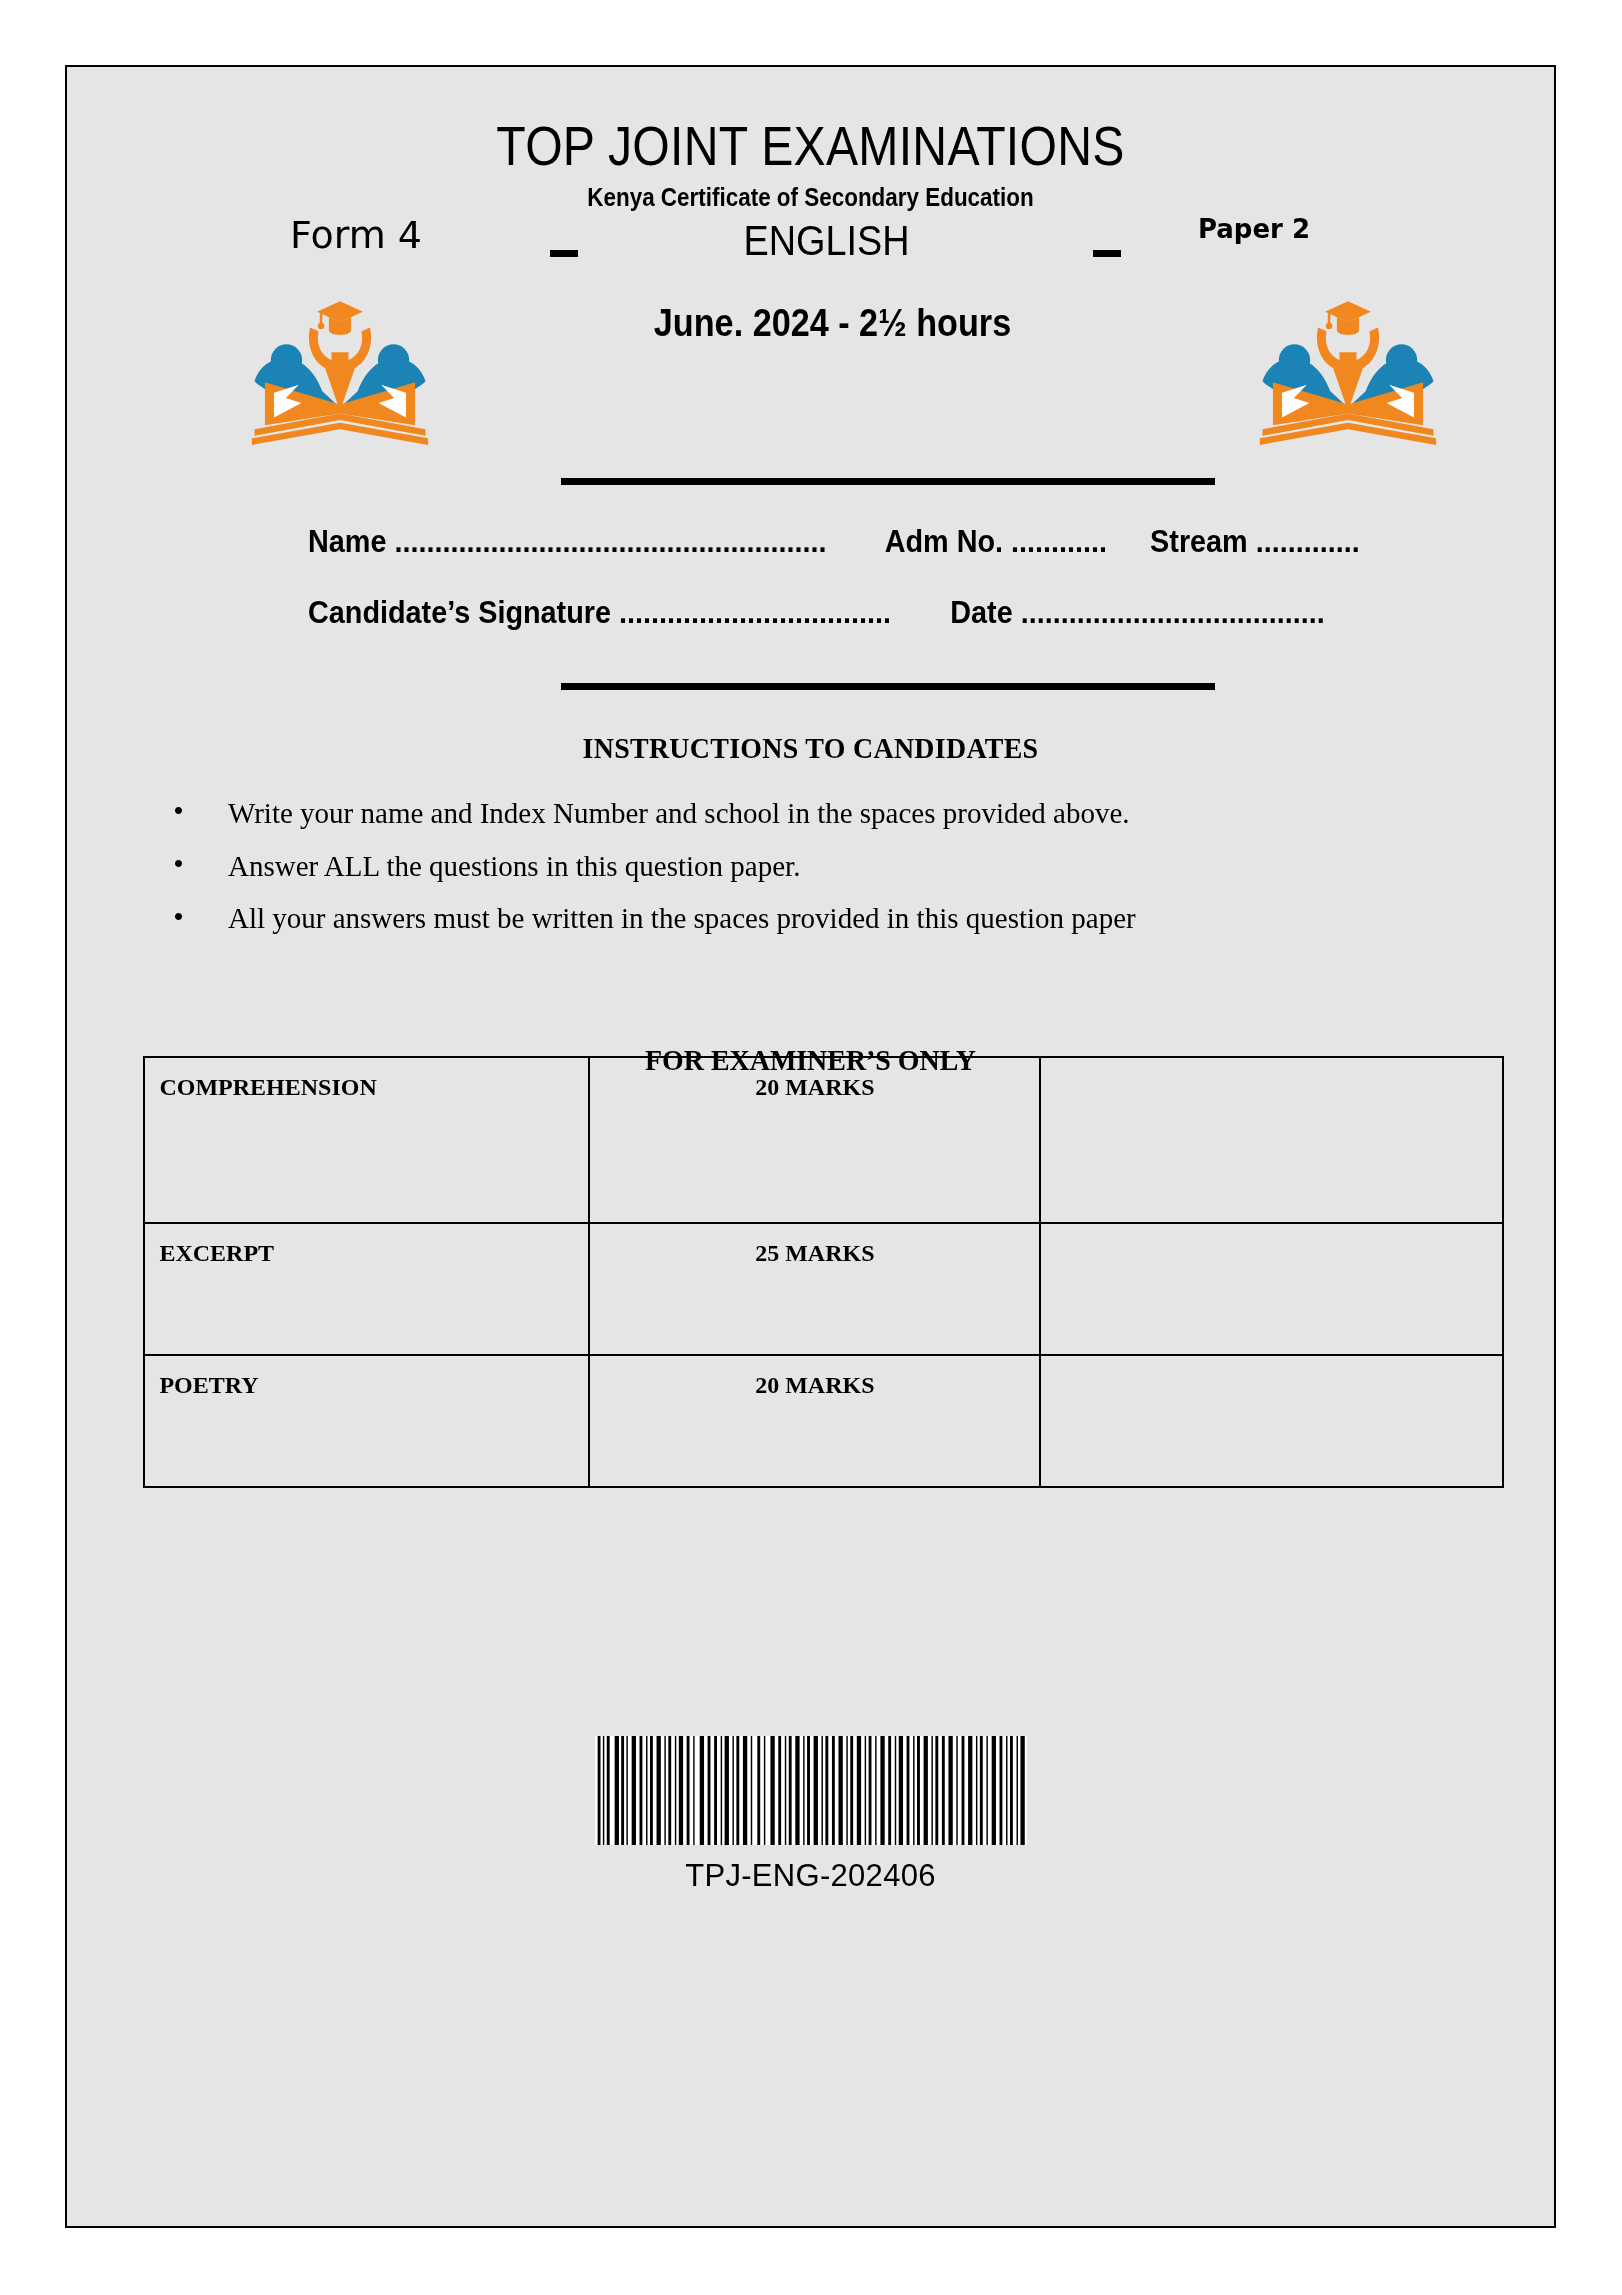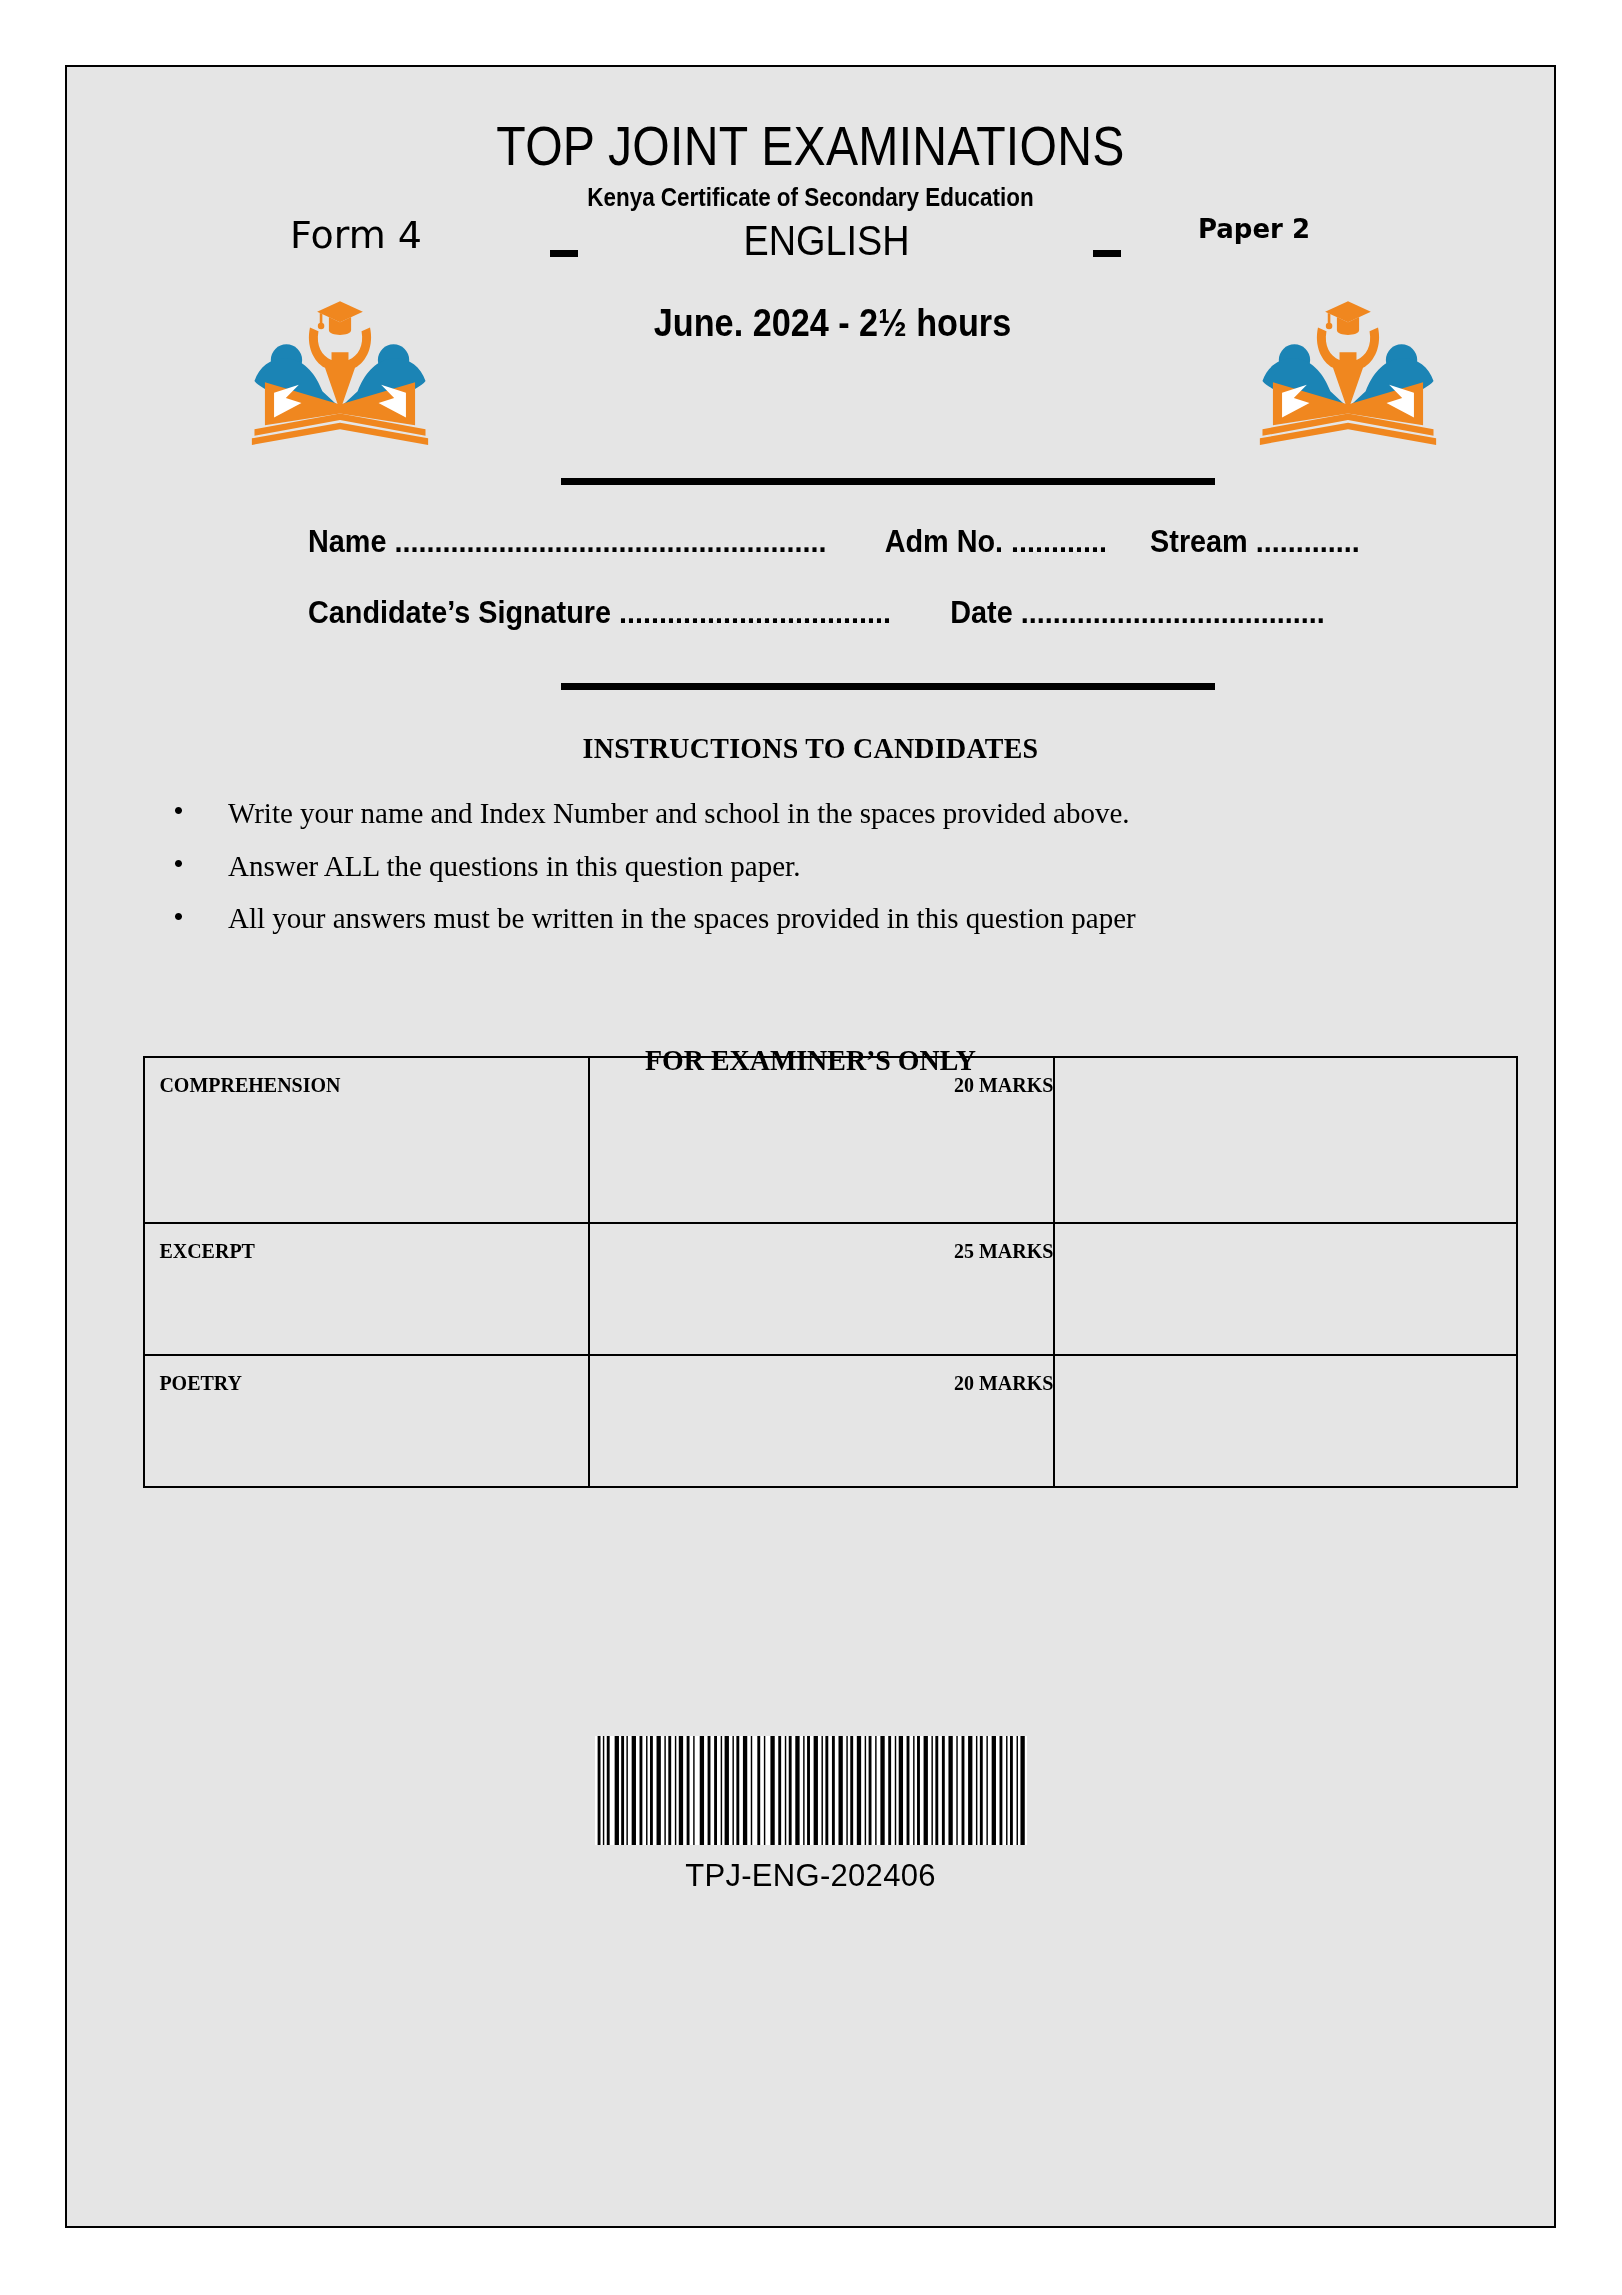--- a/index.html
+++ b/index.html
@@ -227,32 +227,32 @@
     width: 1339px;
     border-collapse: collapse;
     table-layout: fixed;
   }
   #marks-table td {
     border: 2px solid #000000;
     padding: 0;
     vertical-align: top;
     font-family: "Liberation Serif", serif;
     font-weight: 700;
-    font-size: 20px;
+    font-size: 24px;
     line-height: 1;
   }
   #marks-table td.col-subject {
     width: 429px;
     text-align: left;
     padding: 17px 0 0 14.4px;
   }
   #marks-table td.col-marks {
     width: 449px;
-    text-align: right;
-    padding: 17px 0 0 14px;
+    text-align: center;
+    padding: 17px 0 0 0;
   }
   #marks-table td.col-score { width: 461px; }
   #marks-table tr.row-tall td  { height: 147px; }
   #marks-table tr.row-short td { height: 113px; }
 
   
   #barcode-block {
     position: absolute;
     left: 0;
     top: 1669px;

